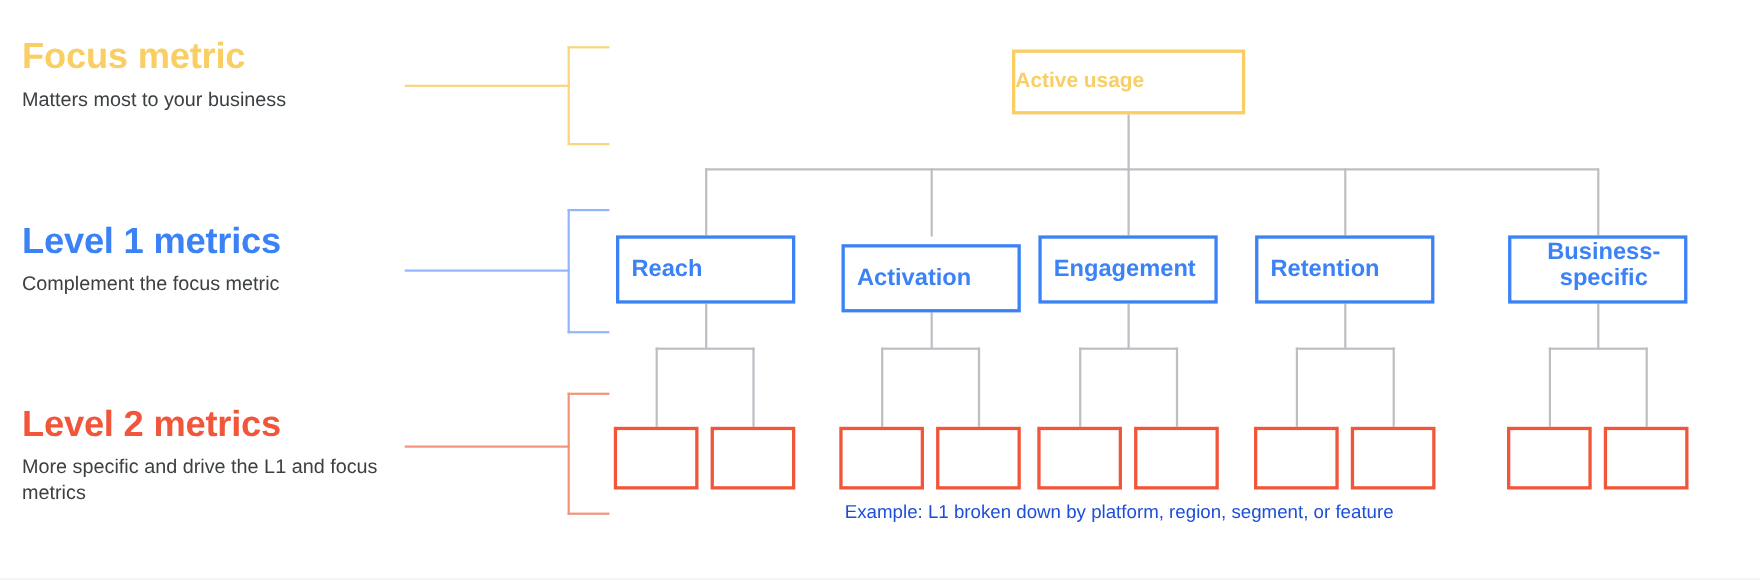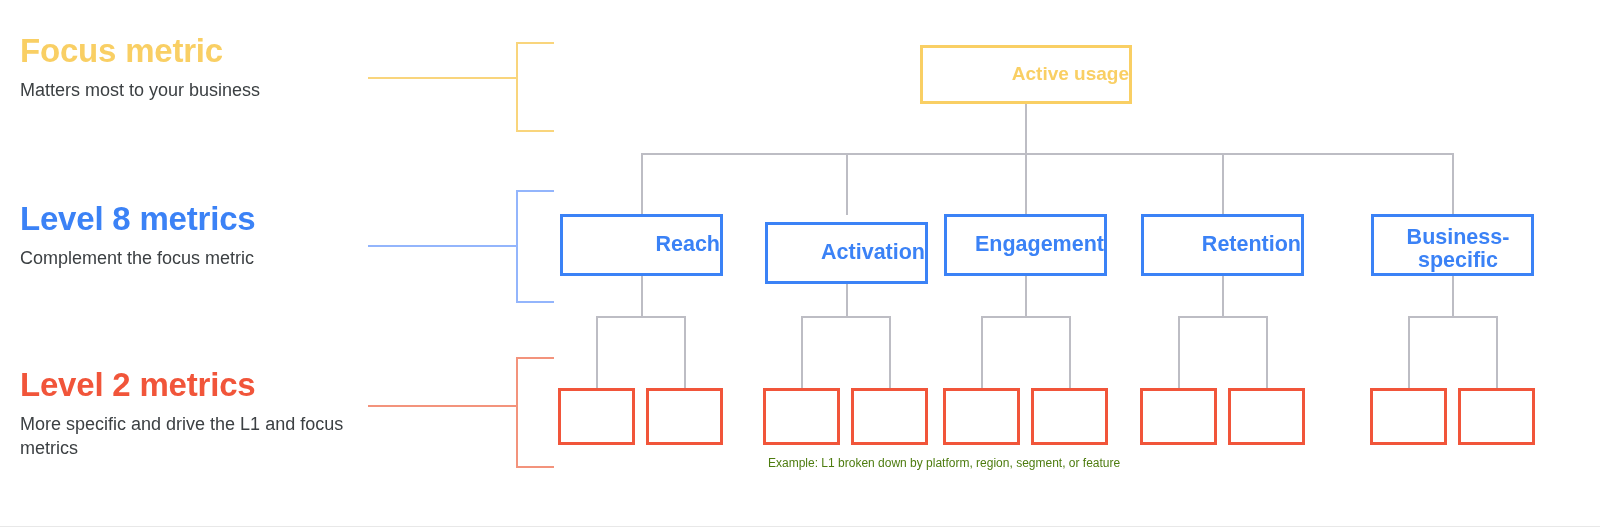--- a/index.html
+++ b/index.html
@@ -63,21 +63,21 @@
   .bk-l1 .stem { background: #93B5FC; }
   .bk-l2 .vbar, .bk-l2 .tick { background: #F3937C; }
   .bk-l2 .stem { background: #F3937C; }
 
   
   .node {
     position: absolute;
     background: #ffffff;
     display: flex;
     align-items: center;
-    justify-content: flex-end;
+    justify-content: flex-start;
     text-align: center;
     font-weight: bold;
     line-height: 1.1;
   }
   .node-focus {
     border: 3px solid #F9CF64;
     color: #F9CF64;
     font-size: 19px;
   }
   .node-l1 {
@@ -91,22 +91,22 @@
   }
 
   
   .conn { position: absolute; background: #BDBDC4; }
   .conn.h { height: 2px; }
   .conn.v { width: 2px; }
 
   
   .caption {
     position: absolute;
-    font-size: 12px;
-    color: #4d7c0f;
+    font-size: 17px;
+    color: #1d4ed8;
     white-space: nowrap;
     font-weight: normal;
   }
 
   
   .page-rule {
     position: absolute;
     left: 0; bottom: 0;
     width: 1600px; height: 1px;
     background: #e8e8e8;
@@ -116,21 +116,21 @@
 <body>
 
 <div id="stage">
 
   <div class="legend-group legend-focus" style="left:20px; top:34px;">
     <div class="legend-title">Focus metric</div>
     <div class="legend-sub">Matters most to your business</div>
   </div>
 
   <div class="legend-group legend-l1" style="left:20px; top:202px;">
-    <div class="legend-title">Level 8 metrics</div>
+    <div class="legend-title">Level 1 metrics</div>
     <div class="legend-sub">Complement the focus metric</div>
   </div>
 
   <div class="legend-group legend-l2" style="left:20px; top:368px;">
     <div class="legend-title">Level 2 metrics</div>
     <div class="legend-sub">More specific and drive the L1 and focus metrics</div>
   </div>
 
   <div class="bracket bk-focus" style="left:516px; top:42px; height:90px; width:38px;">
     <div class="vbar"></div>

